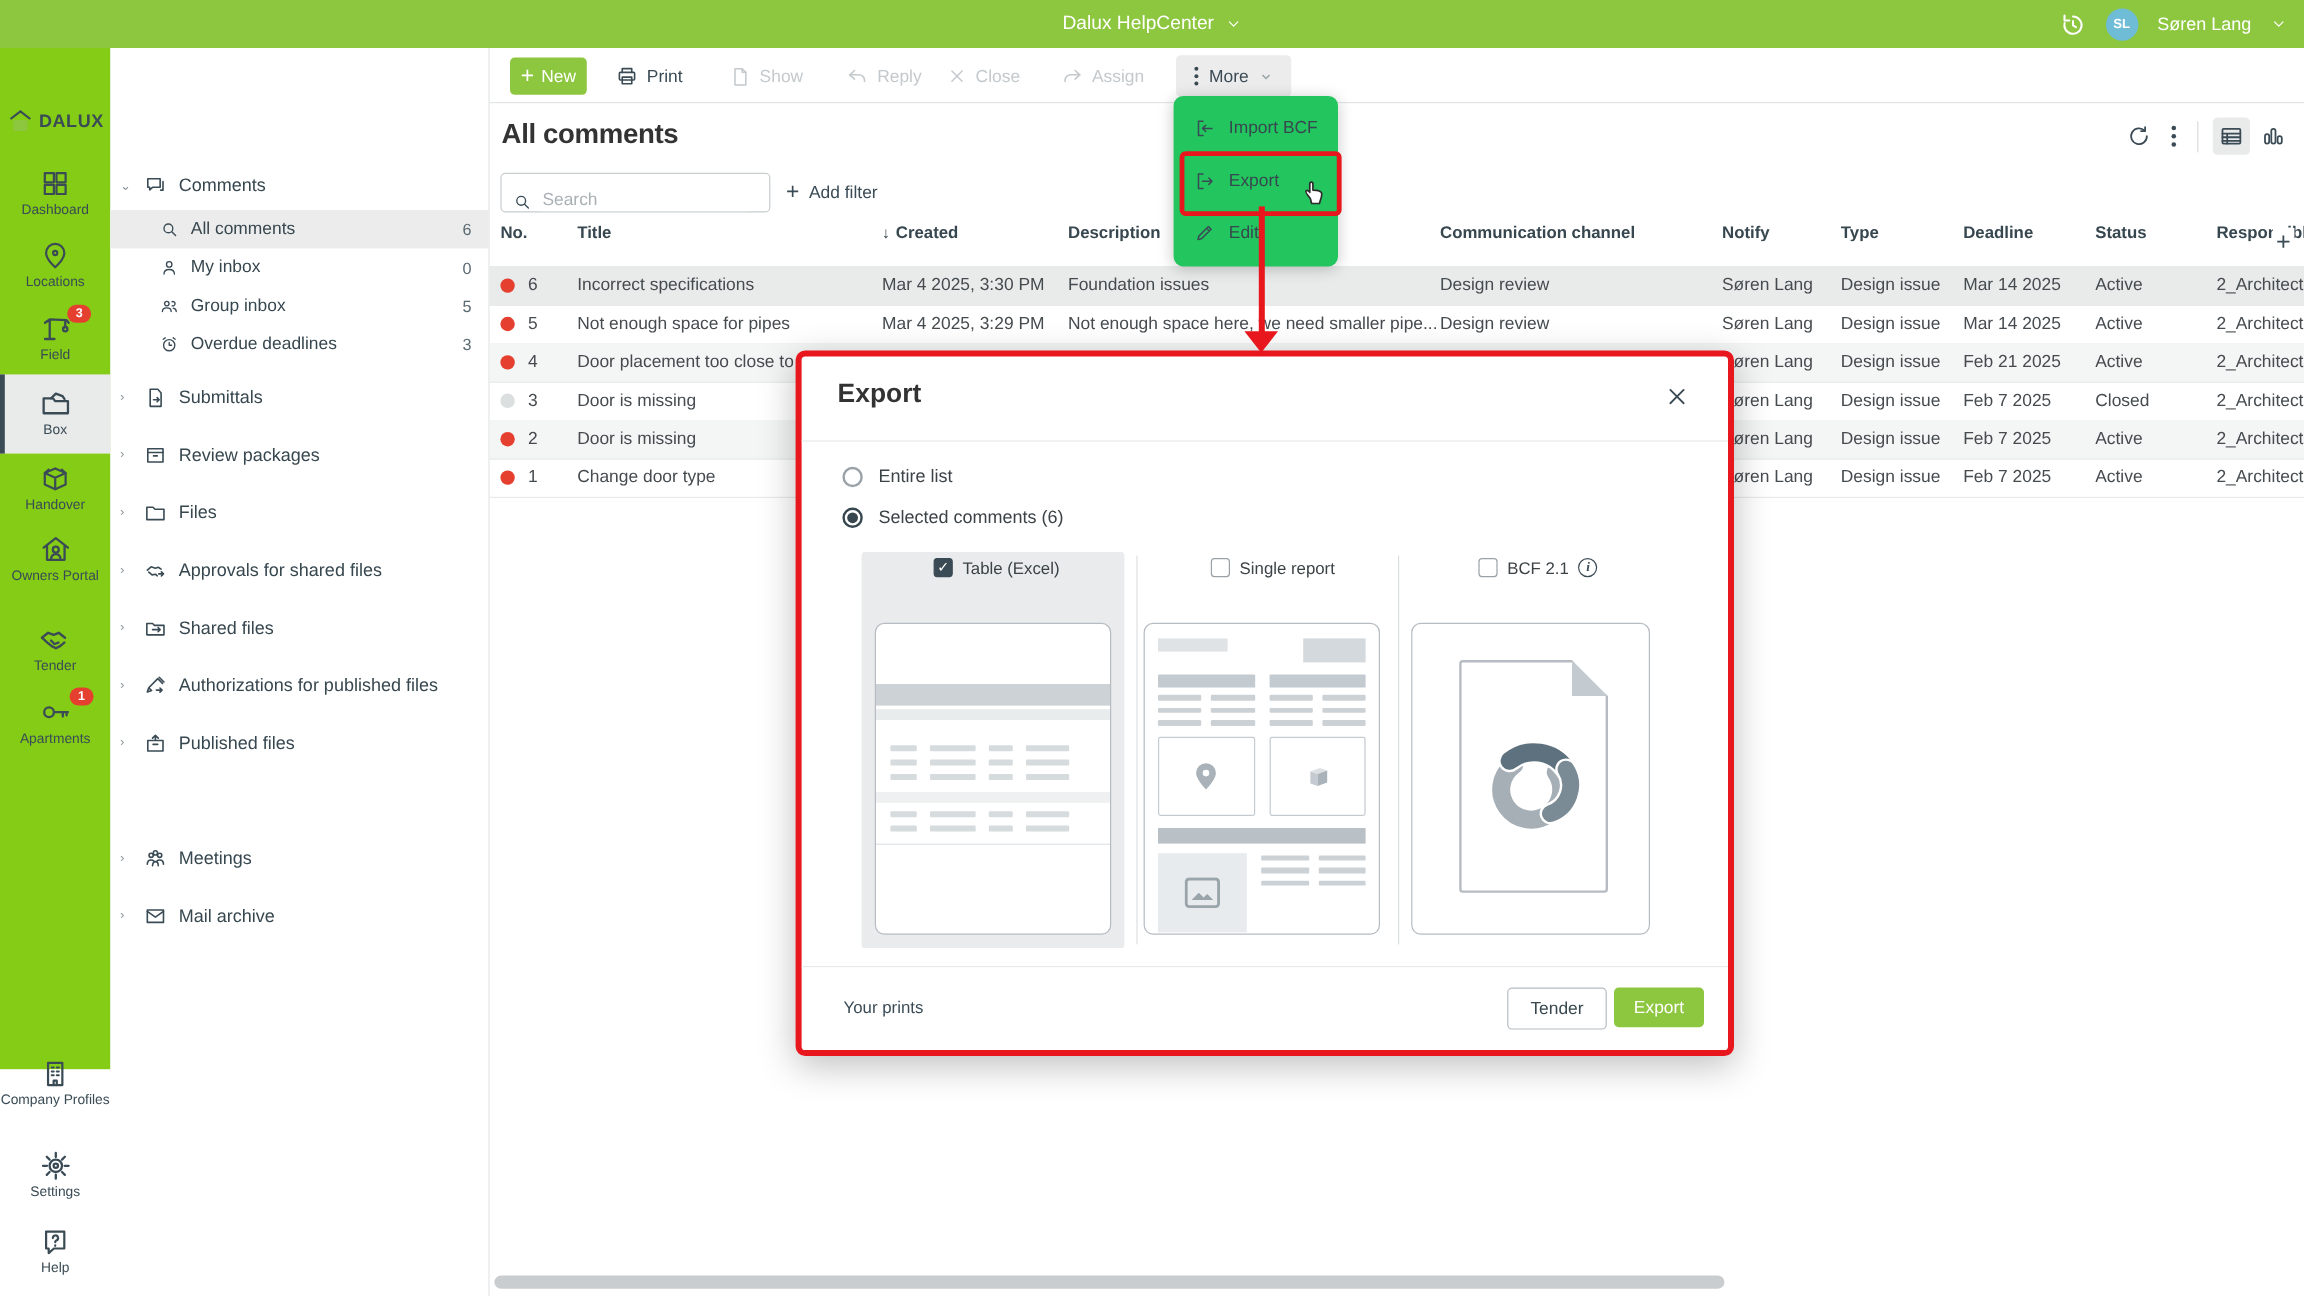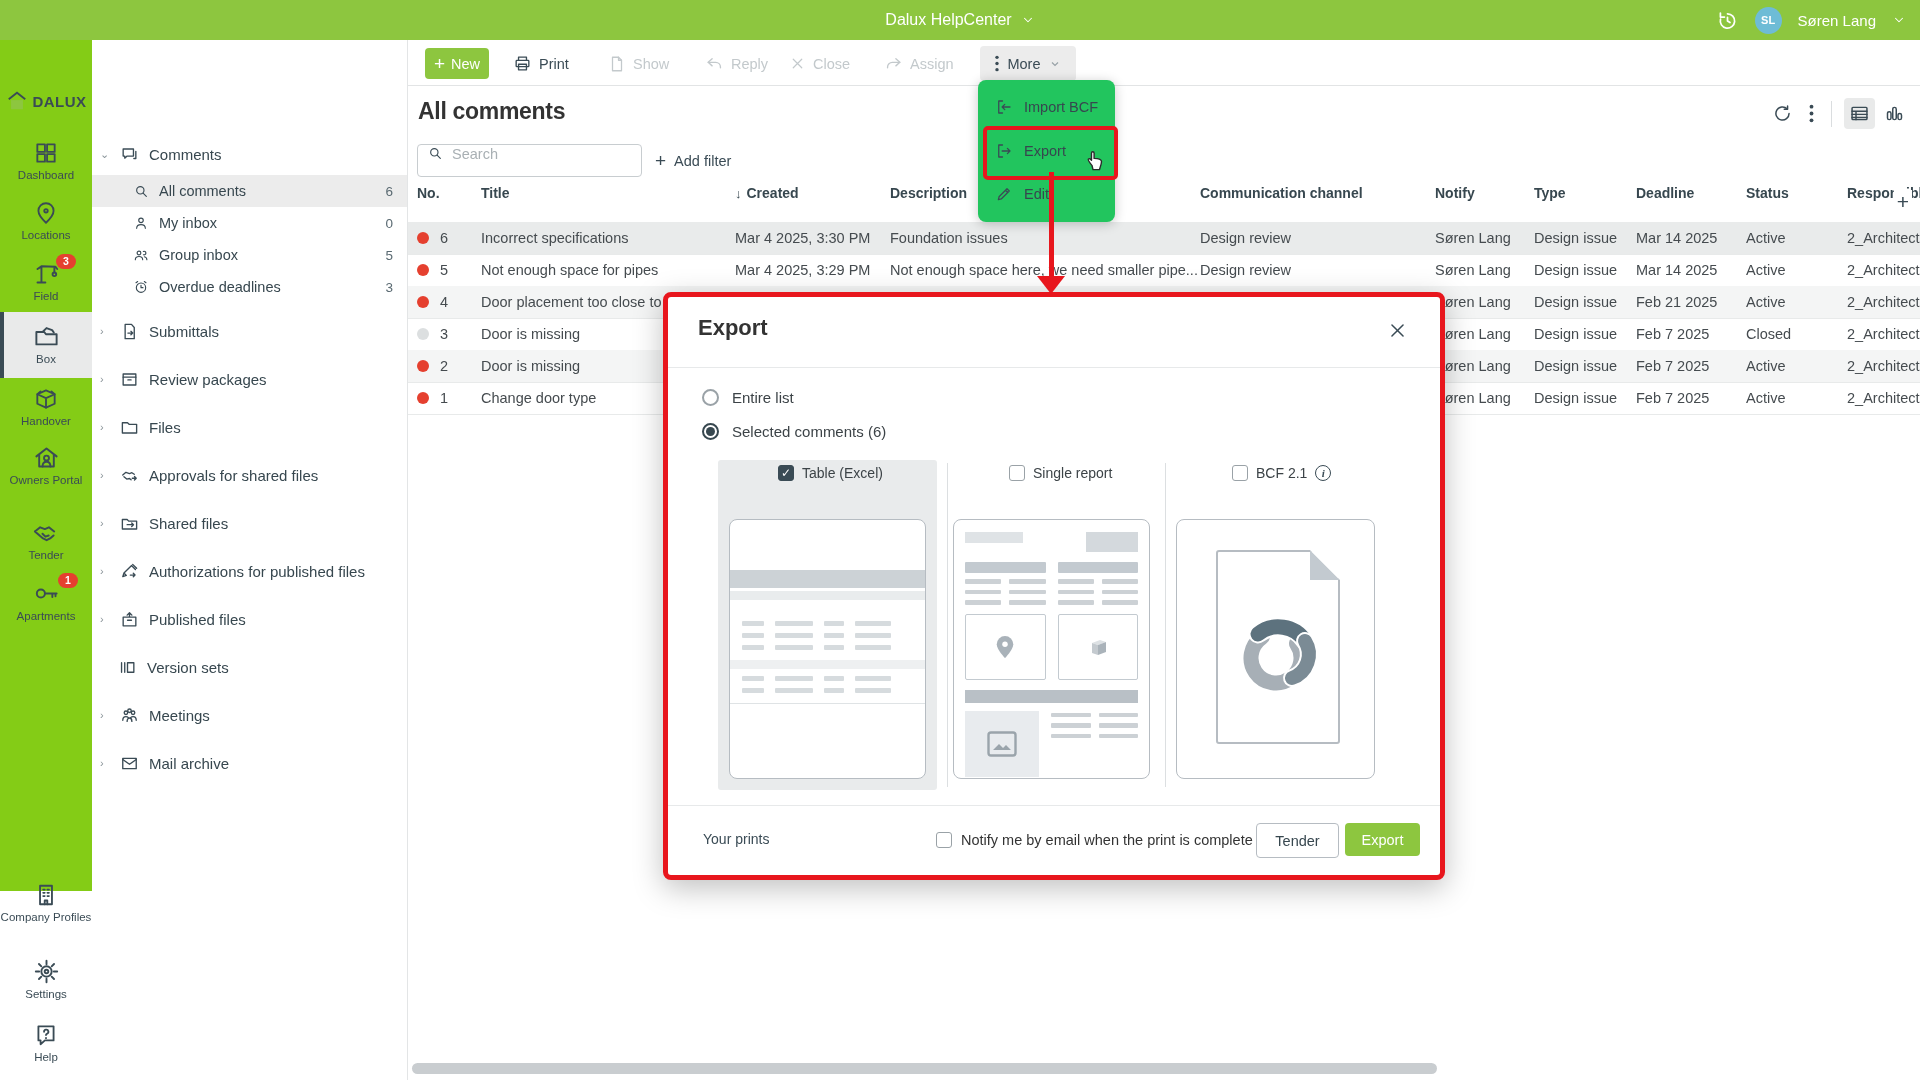--- a/index.html
+++ b/index.html
@@ -41,21 +41,21 @@
   .tbtn.dis svg{stroke:#c3c9cc}
   .btn-more{position:absolute;left:573px;top:6px;width:96px;height:35px;background:#ececec;border-radius:4px;
     display:flex;align-items:center;justify-content:center;gap:8px;font-size:14.5px;color:#3a4b55;cursor:pointer}
   .tool-hr{position:absolute;left:0;top:45px;width:1513px;height:1px;background:#e2e4e5}
   .h1{position:absolute;left:11px;top:58px;font-size:23px;font-weight:bold;color:#333;letter-spacing:-.3px}
   .hicons{position:absolute;top:58px;height:31px;display:flex;align-items:center}
   .vbar{width:1px;height:26px;background:#dadddf;margin:0 12px}
   .icbtn{padding:5px;border-radius:4px;cursor:pointer;display:flex}
   .icbtn.on{background:#e9eaea}
   .search{position:absolute;left:10px;top:104px;width:225px;height:33px;border:1px solid #c8cdd0;border-radius:4px;
-    display:flex;align-items:flex-start;padding:0 9px;gap:7px;box-sizing:border-box}
+    display:flex;align-items:flex-end;padding:0 9px;gap:7px;box-sizing:border-box}
   .search input{border:0;outline:0;font-size:14.5px;width:170px;font-family:inherit;color:#444}
   .search input::placeholder{color:#a9b0b4}
   .addf{position:absolute;left:248px;top:104px;height:33px;display:flex;align-items:center;gap:8px;font-size:14.5px;color:#3a4b55;cursor:pointer}
   .plus{font-size:19px;font-weight:400;color:#3a4b55}
   
   .thead{position:absolute;left:0;top:145px;width:1513px;height:37px;display:flex;align-items:flex-start;
     font-weight:bold;font-size:14px;color:#37474f;border-bottom:1px solid #d7dadc}
   .trow{position:absolute;left:0;width:1513px;height:32px;display:flex;align-items:center;font-size:14.5px;color:#454b4f;
     border-bottom:1px solid #e8eaea;cursor:pointer}
   .c{box-sizing:border-box;padding-right:8px;white-space:nowrap;overflow:hidden}
@@ -314,27 +314,20 @@
       </svg>
     <span>Authorizations for published files</span>
   </div>
   <div class="nrow" style="top:562px">
     <span class="chev">›</span>
     <svg class="i" width="19" height="19" viewBox="0 0 24 24">
         <path d="M4 9h16v11H4zM12 9V3.5M9 6.5L12 3.5l3 3M9.5 13h5"></path>
       </svg>
     <span>Published files</span>
   </div>
-  <div class="nrow" style="top:610px">
-    <svg class="i" width="19" height="19" viewBox="0 0 24 24">
-        <path d="M4.5 6v12M8.5 6v12"></path>
-        <rect x="12" y="6" width="8" height="12"></rect>
-      </svg>
-    <span>Version sets</span>
-  </div>
   <div class="nrow" style="top:658px">
     <span class="chev">›</span>
     <svg class="i" width="19" height="19" viewBox="0 0 24 24">
         <circle cx="7.5" cy="8.5" r="2.2"></circle>
         <circle cx="16.5" cy="8.5" r="2.2"></circle>
         <circle cx="12" cy="6" r="2.2"></circle>
         <path d="M3.5 18c0-3 1.8-4.5 4-4.5 1.2 0 2.3.4 3 1.2M20.5 18c0-3-1.8-4.5-4-4.5-1.2 0-2.3.4-3 1.2M9 19.5c0-2.8 1.3-4.3 3-4.3s3 1.5 3 4.3"></path>
       </svg>
     <span>Meetings</span>
   </div>
@@ -743,23 +736,19 @@
           <path d="M28 30 A 31 29 0 0 1 75 37" stroke="#5d727e" stroke-width="15"></path>
           <path d="M75 37 A 25 25 0 0 1 62 74" stroke="#fff" stroke-width="18"></path>
           <path d="M75 37 A 25 25 0 0 1 62 74" stroke="#7b8b95" stroke-width="14"></path>
         </g>
       </svg>
     </div>
   </div>
 
   <div class="m-hr" style="top:508px"></div>
   <span class="abs" style="left:35px;top:534px;font-size:14px;color:#3a4b55;cursor:pointer">Your prints</span>
-  <div class="m-foot" style="left:268px">
-    <span class="cb"></span>
-    <span style="margin-left:9px;font-size:14.5px;color:#333">Notify me by email when the print is complete</span>
-  </div>
   <div class="btn-cancel">
       <span>Tender</span>
     </div>
   <div class="btn-export">
       <span>Export</span>
     </div>
 </div>
 
 </body></html>

